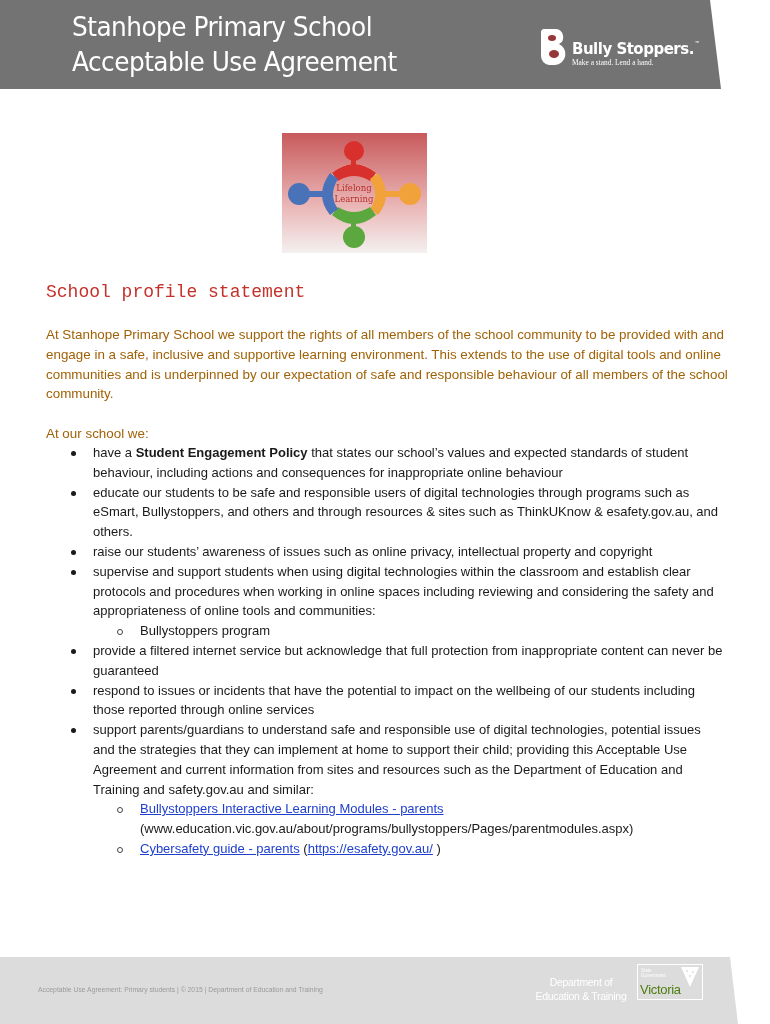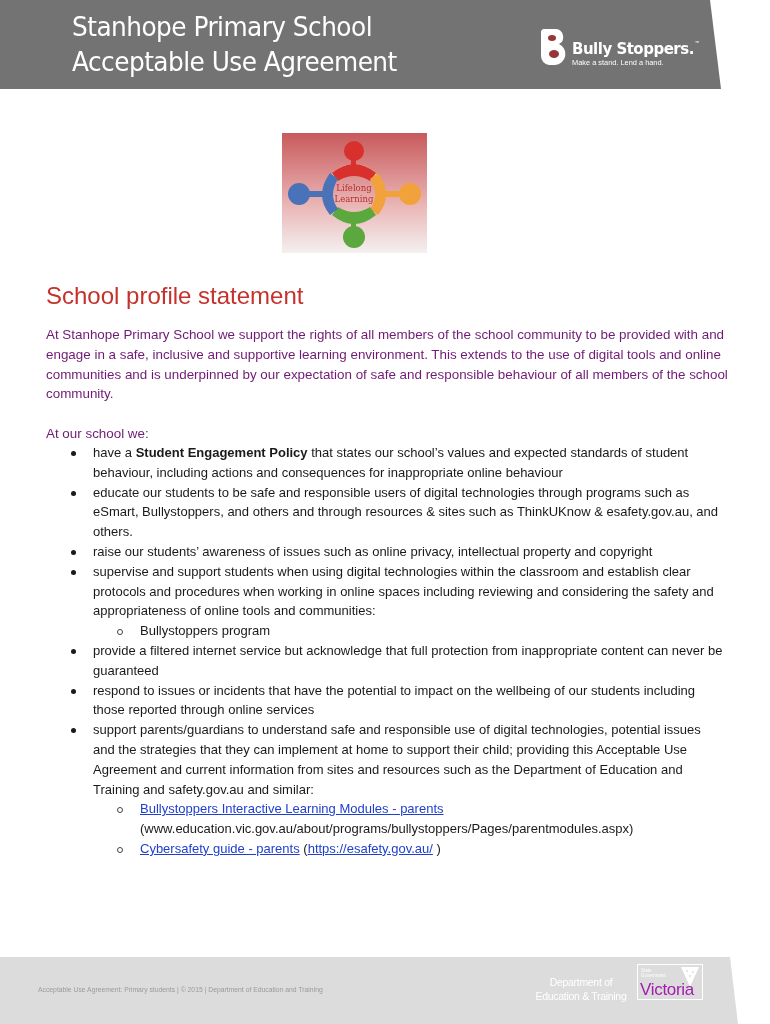--- a/index.html
+++ b/index.html
@@ -27,33 +27,33 @@
     position: absolute; left: 0; top: 0; width: 29px; height: 40px;
   }
   .logo-name {
     position: absolute; left: 32px; top: 13px; color: #fff;
     font-family: "DejaVu Sans", sans-serif; font-weight: bold; font-size: 15px;
     letter-spacing: -0.5px; white-space: nowrap;
   }
   .logo-tm { font-size: 5px; vertical-align: top; margin-left: 1px; }
   .logo-tag {
     position: absolute; left: 32px; top: 31px; color: #fff;
-    font-family: Liberation Sans, sans-serif; font-size: 7.4px; white-space: nowrap;
+    font-family: Liberation Serif, serif; font-size: 7.4px; white-space: nowrap;
   }
   .hero-img {
     position: absolute; left: 282px; top: 133px; width: 145px; height: 120px;
   }
   h2.section-title {
     position: absolute; left: 46px; top: 282px; margin: 0;
-    color: #c5312b; font-weight: normal; font-size: 24px;
-    font-family: Liberation Sans, sans-serif;
+    color: #c5312b; font-weight: normal; font-size: 18px;
+    font-family: Liberation Mono, monospace;
   }
   .body-text {
     position: absolute; left: 46px; width: 690px;
-    font-size: 13.4px; line-height: 19.8px; color: #701a75;
+    font-size: 13.4px; line-height: 19.8px; color: #a16207;
   }
   .p1 { top: 325px; }
   .intro { top: 424px; }
   ul.bullets {
     position: absolute; left: 46px; top: 443px; width: 680px;
     margin: 0; padding: 0; list-style: none;
     font-size: 13px; line-height: 19.8px; color: #1a1a1a;
   }
   ul.bullets > li { position: relative; padding-left: 47px; }
   ul.bullets > li .dot {
@@ -83,21 +83,21 @@
     letter-spacing: -0.3px;
   }
   .vic-logo {
     position: absolute; left: 637px; top: 7px; width: 66px; height: 36px;
     border: 1.5px solid #ffffff; box-sizing: border-box;
   }
   .vic-small {
     position: absolute; left: 3px; top: 3px; color: #fff; font-size: 4.5px; line-height: 5px;
   }
   .vic-name {
-    position: absolute; left: 2px; bottom: 0px; color: #a21caf; font-size: 17px; line-height: 18px;
+    position: absolute; left: 2px; bottom: 0px; color: #4d7c0f; font-size: 13px; line-height: 18px;
     letter-spacing: -0.3px;
     margin-top: 44px;
   }
   .vic-tri { position: absolute; right: 3px; top: 2px; }
 </style>
 </head>
 <body>
 
 <div class="banner">
   <div class="banner-title">

